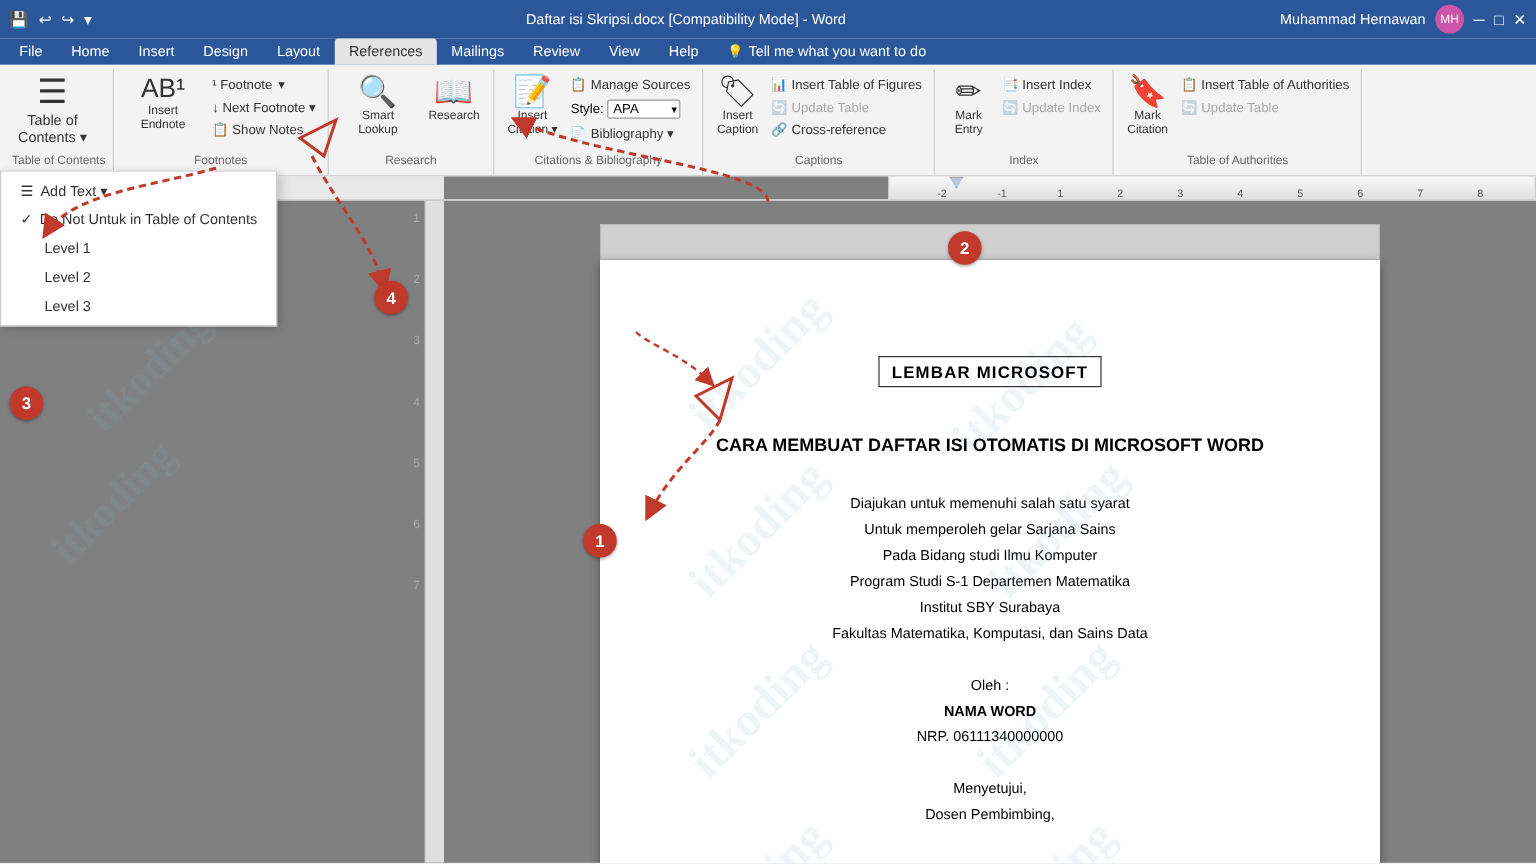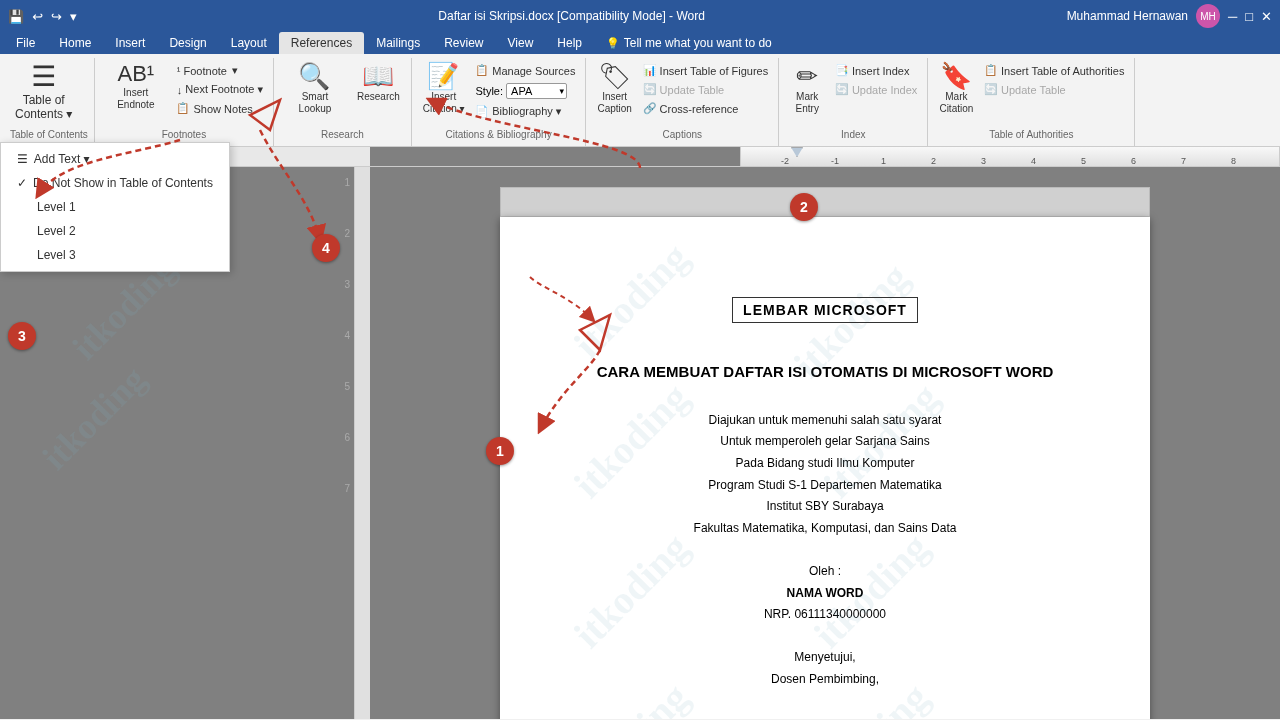--- a/index.html
+++ b/index.html
@@ -449,21 +449,21 @@
     <div class="ribbon-group-label">Table of Authorities</div>
   </div>
 
   <div class="dropdown-menu">
     <div class="dropdown-item">
       <span>☰</span>
       <span>Add Text ▾</span>
     </div>
     <div class="dropdown-item">
       <span>✓</span>
-      <span>Do Not Show in Table of Contents</span>
+      <span>Do Not Untuk in Table of Contents</span>
     </div>
     <div class="dropdown-item">
       <span style="width:14px;display:inline-block;"></span>
       <span>Level 1</span>
     </div>
     <div class="dropdown-item">
       <span style="width:14px;display:inline-block;"></span>
       <span>Level 2</span>
     </div>
     <div class="dropdown-item">

